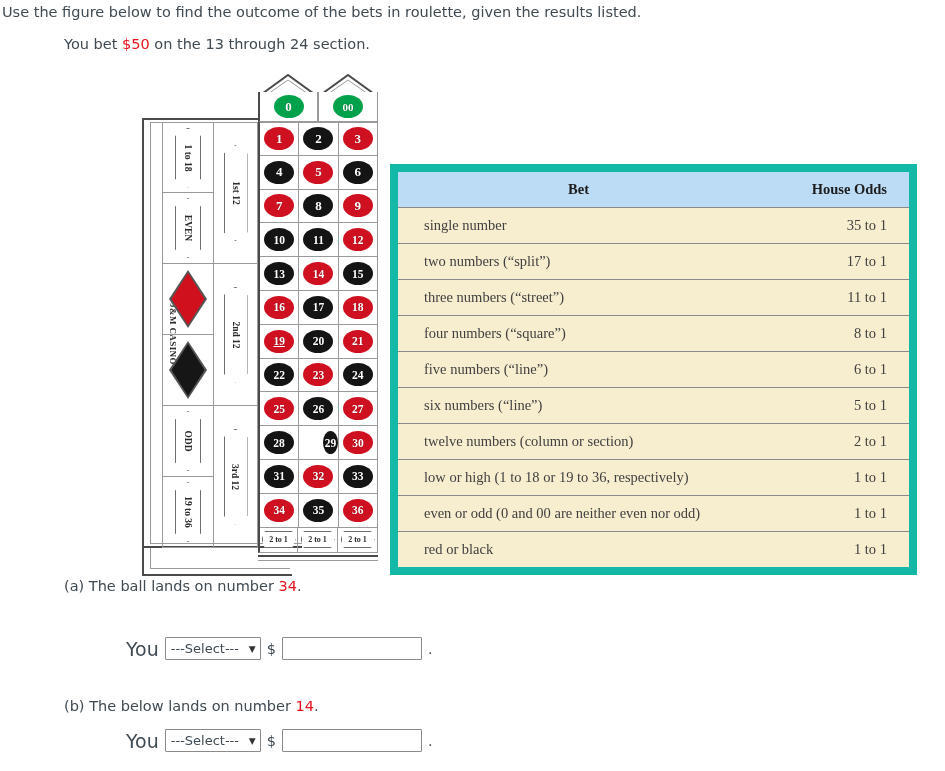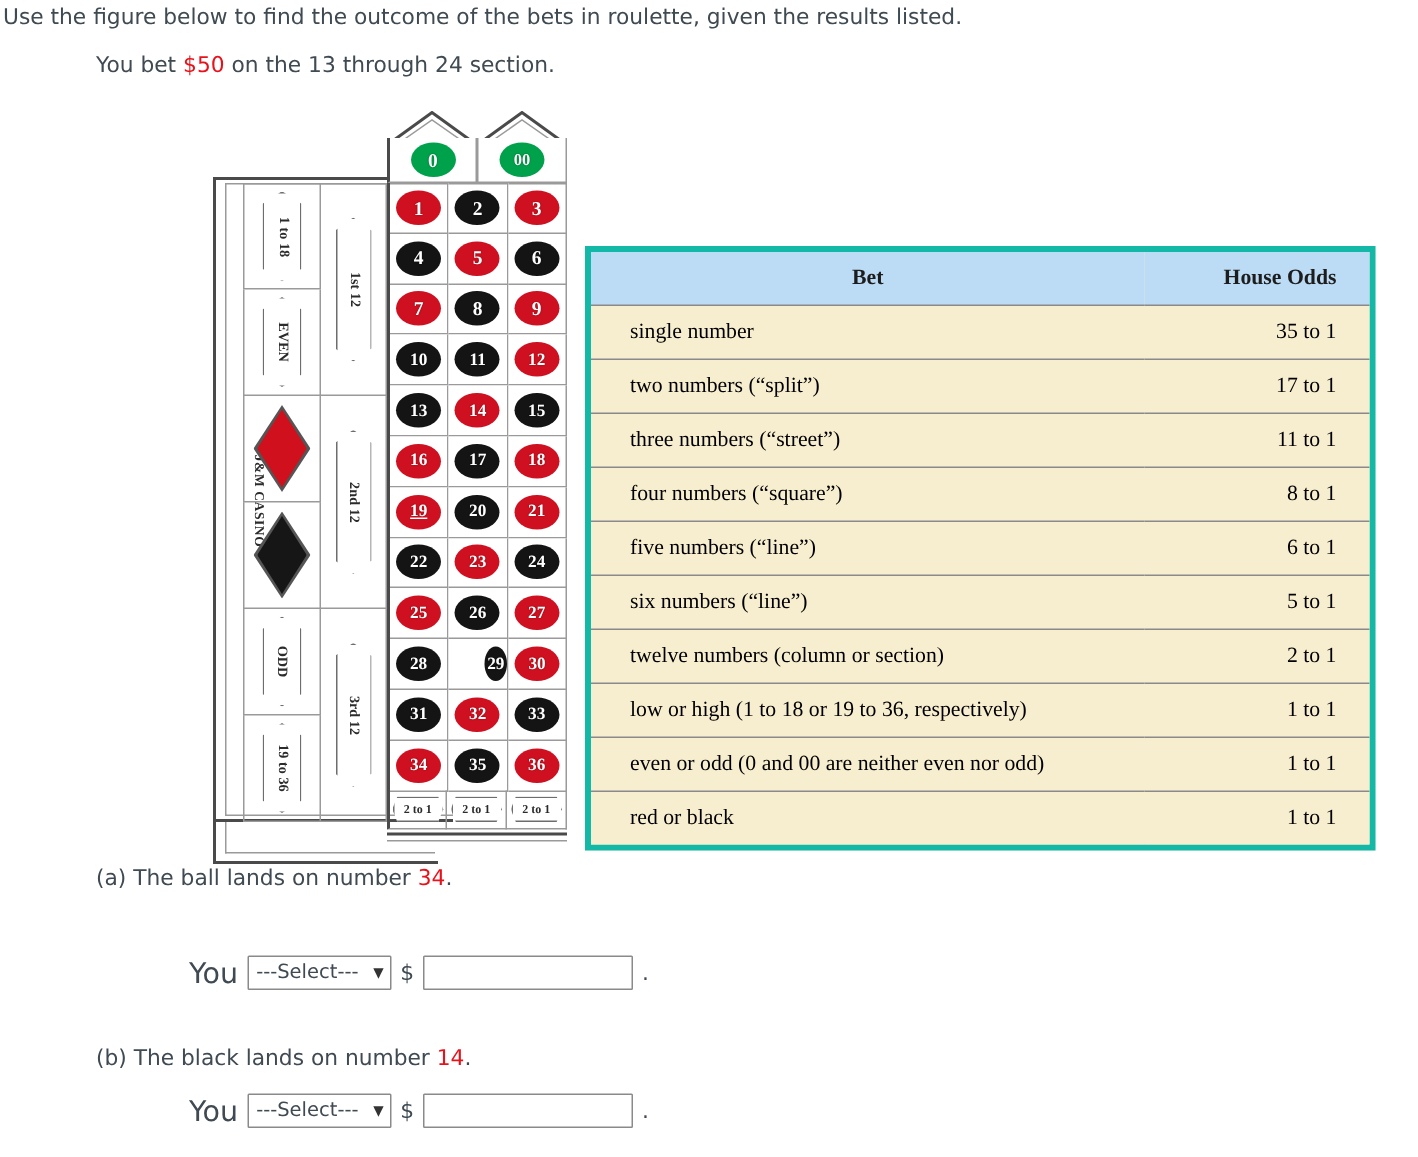--- a/index.html
+++ b/index.html
@@ -199,35 +199,35 @@
   }
   .grid-bottom-rule2 {
     position: absolute; left: 118px; top: 486px; width: 120px;
     border-bottom: 1px solid #9a9a9a;
   }
 
   
   .odds {
     position: absolute; left: 390px; top: 164px;
     width: 527px;
-    border: 4px solid #14b8a6;
+    border: 8px solid #14b8a6;
     border-collapse: collapse;
     font-family: "Liberation Serif", serif;
     background: #f7edcf;
   }
   .odds table { width: 100%; border-collapse: collapse; }
   .odds th {
     background: #bcdcf5;
     font-size: 14.5px; font-weight: bold; color: #1d1d1d;
     padding: 9px 0;
   }
   .odds th.bet-h { text-align: center; }
   .odds th.odds-h { text-align: right; padding-right: 22px; width: 150px; }
   .odds td {
-    font-size: 14.5px; color: #000000;
+    font-size: 14.5px; color: #404040;
     padding: 9px 0; background: #f7edcf;
     border-top: 1.5px solid #8a8a8a;
   }
   .odds td.bet-c { text-align: left; padding-left: 26px; }
   .odds td.odds-c { text-align: right; padding-right: 22px; }
 
   
   .qa { position: absolute; left: 64px; font-size: 14.5px; color: #3f4a52; }
   .q-a { top: 578px; }
   .q-b { top: 698px; }
@@ -562,21 +562,21 @@
       <select class="sel">
         <option id="opt-a">---Select---</option>
       </select>
       <span class="chev">▼</span>
     </span>
     <span class="dollar">$</span>
     <input class="amt" type="text" placeholder="" style="">
     <span class="period">.</span>
   </div>
 
-  <div class="qa q-b"><span>(b) The black lands on number </span><span class="red">14</span><span>.</span></div>
+  <div class="qa q-b"><span>(b) The below lands on number </span><span class="red">14</span><span>.</span></div>
 
   <div class="ans ans-b">
     <span class="you">You</span>
     <span class="sel-wrap">
       <select class="sel">
         <option id="opt-b">---Select---</option>
       </select>
       <span class="chev">▼</span>
     </span>
     <span class="dollar">$</span>

